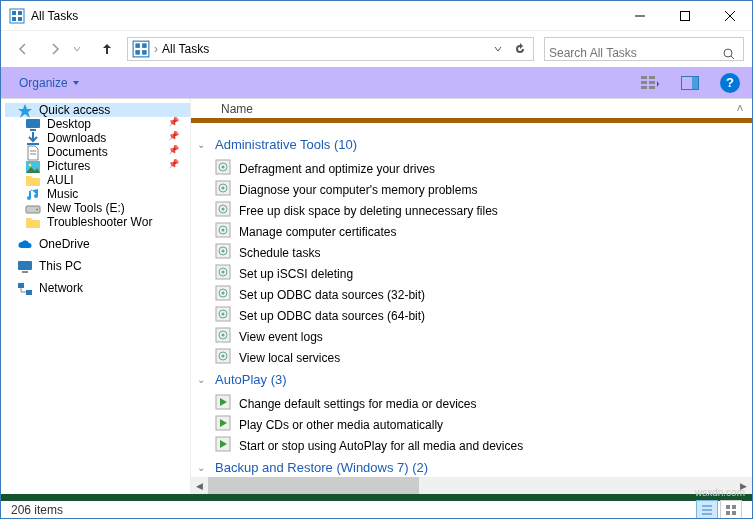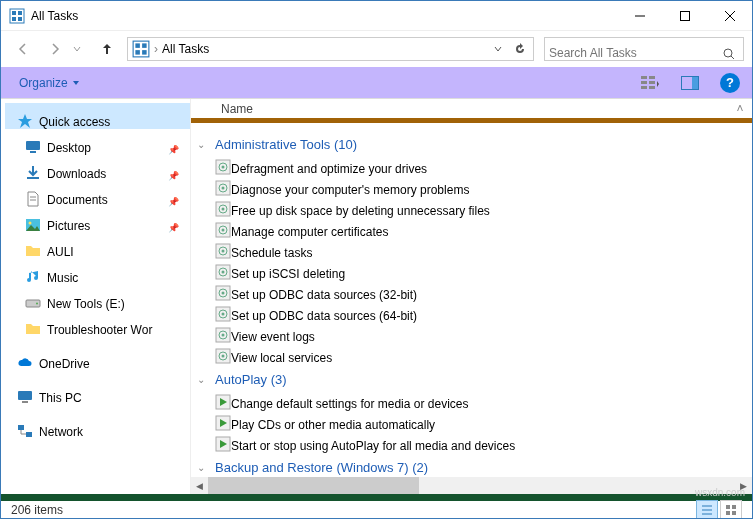--- a/index.html
+++ b/index.html
@@ -27,36 +27,36 @@
     .toolbar { height: 32px; display: flex; align-items: center; padding: 0 12px; background: #c4b5fd; border-bottom: 1px solid #ddd; }
     .organize-btn { color: #1e5db5; font-size: 12px; display: flex; align-items: center; gap: 4px; padding: 4px 6px; }
     .toolbar-spacer { flex: 1; }
     .toolbar-view { display: flex; align-items: center; gap: 8px; }
     .view-btn { width: 32px; height: 24px; display: flex; align-items: center; justify-content: center; color: #555; }
     .help-btn { width: 20px; height: 20px; border-radius: 50%; background: #0078d7; color: #fff; display: flex; align-items: center; justify-content: center; font-weight: bold; font-size: 13px; margin-left: 6px;}
     
     .main-area { flex: 1; display: flex; overflow: hidden; }
     
     .sidebar { width: 190px; border-right: 1px solid #eee; overflow-y: auto; padding: 4px 0 4px 4px; }
-    .side-item { display: flex; align-items: flex-end; height: 26px; padding-left: 20px; gap: 6px; font-size: 12px; cursor: default; }
+    .side-item { display: flex; align-items: flex-start; height: 14px; padding-left: 20px; gap: 6px; font-size: 12px; cursor: default; }
     .side-item.selected { background: #cde8ff; }
     .side-item.top { margin-top: 8px; padding-left: 12px; }
     .side-item .pin { margin-left: auto; margin-right: 10px; color: #666; font-size: 9px; }
     .side-icon { width: 16px; height: 16px; flex-shrink: 0; }
     
     .content { flex: 1; display: flex; flex-direction: column; overflow: hidden; }
     .content-header { height: 24px; border-bottom: 5px solid #a16207; display: flex; align-items: center; padding-left: 30px; color: #444; font-size: 12px; }
     .content-hdr-name { flex: 1; }
     .content-hdr-sort { width: 24px; color: #888; text-align: center; }
     .content-list { flex: 1; overflow-y: auto; padding: 10px 6px 0 6px; }
     
     .group-header { display: flex; align-items: center; gap: 6px; margin: 4px 0 6px 0; }
     .group-caret { width: 12px; color: #888; font-size: 10px; }
     .group-title { color: #1e5db5; font-size: 13px; }
-    .list-row { display: flex; align-items: center; height: 21px; padding-left: 18px; font-size: 12px; }
+    .list-row { display: flex; align-items: center; height: 21px; padding-left: 18px; gap: 8px; font-size: 12px; }
     .row-icon { width: 16px; height: 16px; flex-shrink: 0; }
     
     .hscroll { height: 17px; background: #f0f0f0; display: flex; align-items: center; }
     .hscroll-btn { width: 17px; height: 17px; background: #f0f0f0; display: flex; align-items: center; justify-content: center; color: #666; font-size: 9px;}
     .hscroll-track { flex: 1; height: 17px; background: #f0f0f0; position: relative; }
     .hscroll-thumb { position: absolute; left: 0; width: 40%; height: 100%; background: #ccc; }
     
     .statusbar { height: 24px; border-top: 7px solid #14532d; display: flex; align-items: center; padding: 0 10px; font-size: 12px; color: #333;}
     .status-text { flex: 1; }
     .status-view-btns { display: flex; gap: 2px; }

